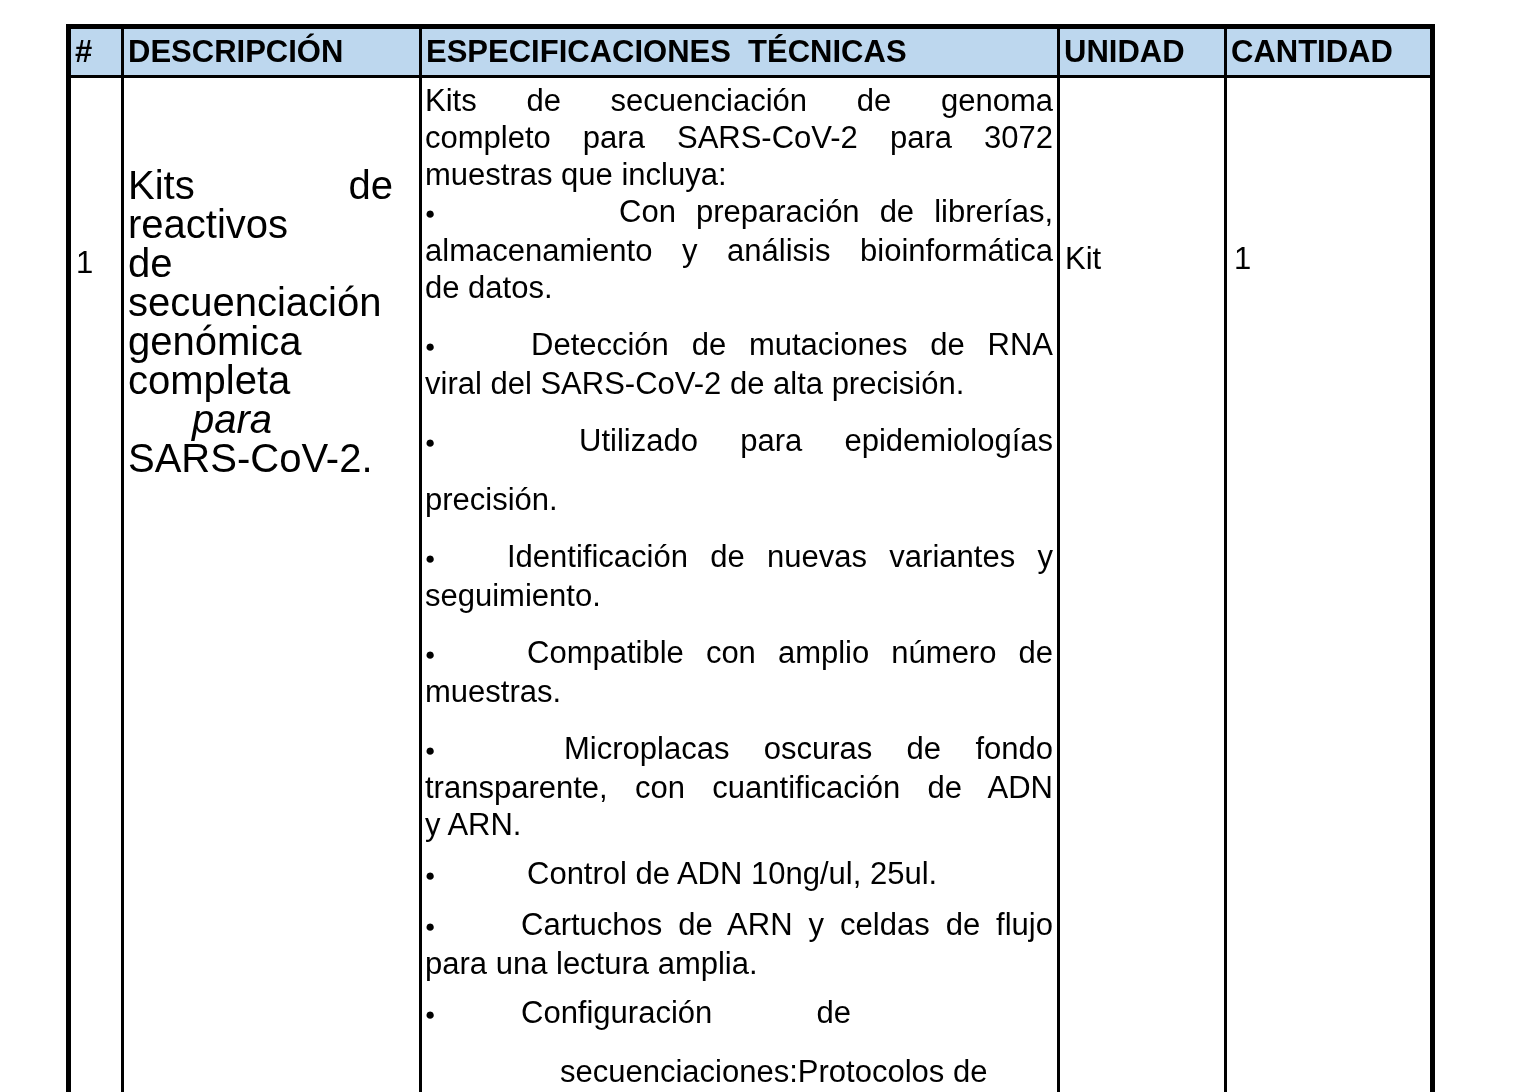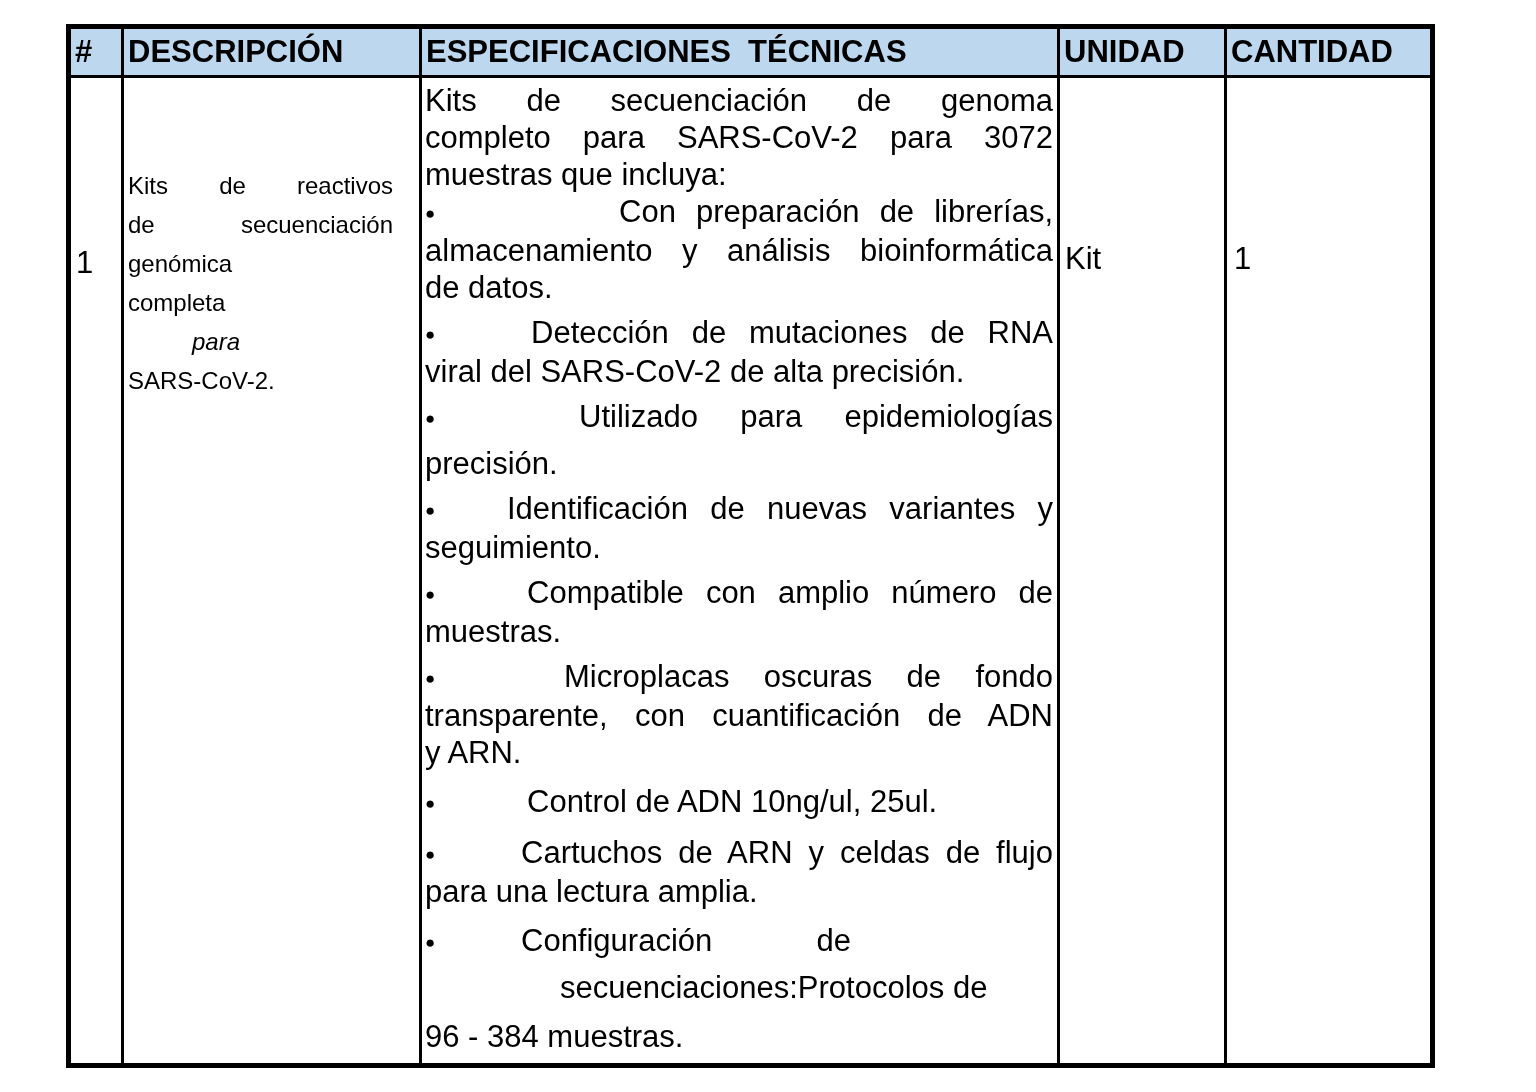--- a/index.html
+++ b/index.html
@@ -38,28 +38,28 @@
     height: 42px;
   }
   tr.body-row { height: auto; }
   td { font-size: 31px; }
   td.cell-num  { padding: 166px 2px 0 5px; line-height: 38px; }
   td.cell-desc { padding: 88px 26px 0 4px; }
   td.cell-spec { padding: 4px 4px 0 3px; }
   td.cell-unit { padding: 162px 2px 0 5px; line-height: 38px; }
   td.cell-qty  { padding: 162px 2px 0 7px; line-height: 38px; }
 
-  .dline { line-height: 39px; font-size: 24px; }
+  .dline { line-height: 39px; font-size: 40px; }
   .sline { line-height: 37px; font-size: 31px; }
   .j { text-align: justify; text-align-last: justify; }
   .ind-para { margin-left: 64px; font-style: italic; }
   .ind-sec  { margin-left: 135px; }
 
   .first-bullet { }
-  .mt  { margin-top: 8px; }
+  .mt  { margin-top: 20px; }
   .mt2 { margin-top: 12px; }
   .mt3 { margin-top: 12px; }
 
   .bullet {
     display: inline-block;
     width: 14px;
     font-size: 17px;
     vertical-align: 3px;
   }
   .tab { display: inline-block; height: 1px; }

